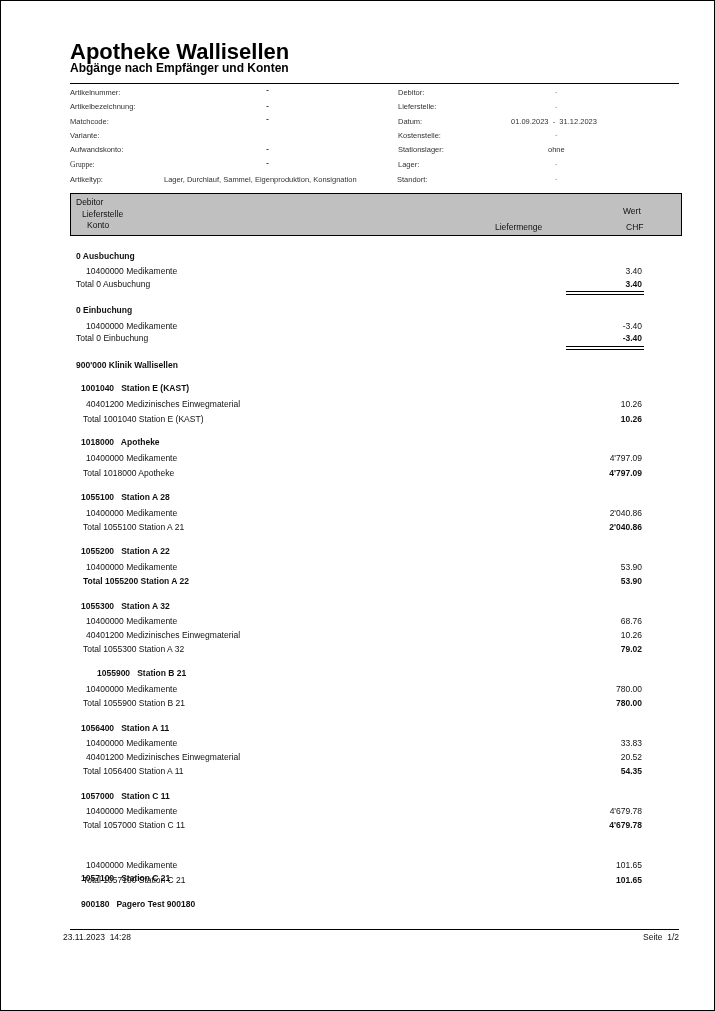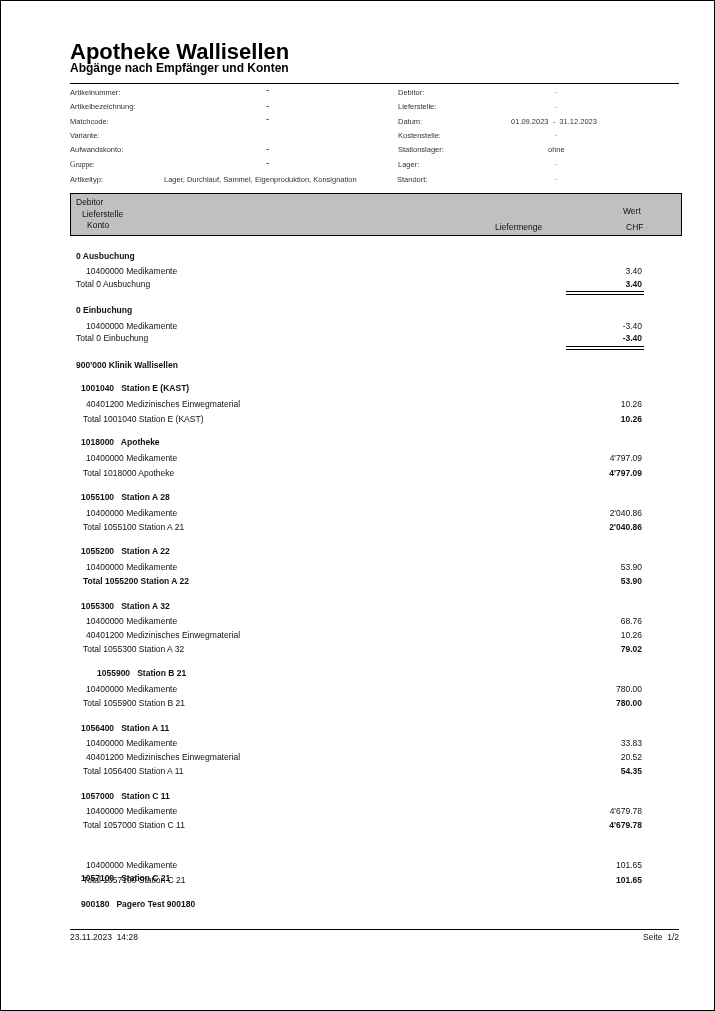--- a/index.html
+++ b/index.html
@@ -149,16 +149,16 @@
     <div class="row b" style="left:80px;top:844px;white-space:pre;margin-top:28px;">1057100   Station C 21</div>
     <div class="row" style="left:85px;top:859px;">10400000 Medikamente</div>
     <div class="amt" style="top:859px;">101.65</div>
     <div class="row" style="left:82px;top:874px;">Total 1057100 Station C 21</div>
     <div class="amt b" style="top:874px;">101.65</div>
 
     <div class="row b" style="left:80px;top:898px;white-space:pre;">900180   Pagero Test 900180</div>
   </div>
 
   <div class="hr" style="top:928px;"></div>
-  <div class="abs foot" style="left:69px;top:931px;white-space:pre;">23.11.2023  14:28</div>
+  <div class="abs foot" style="left:62px;top:931px;white-space:pre;">23.11.2023  14:28</div>
   <div class="abs foot" style="right:35px;top:931px;white-space:pre;">Seite  1/2</div>
 
 </div>
 
 </body></html>

